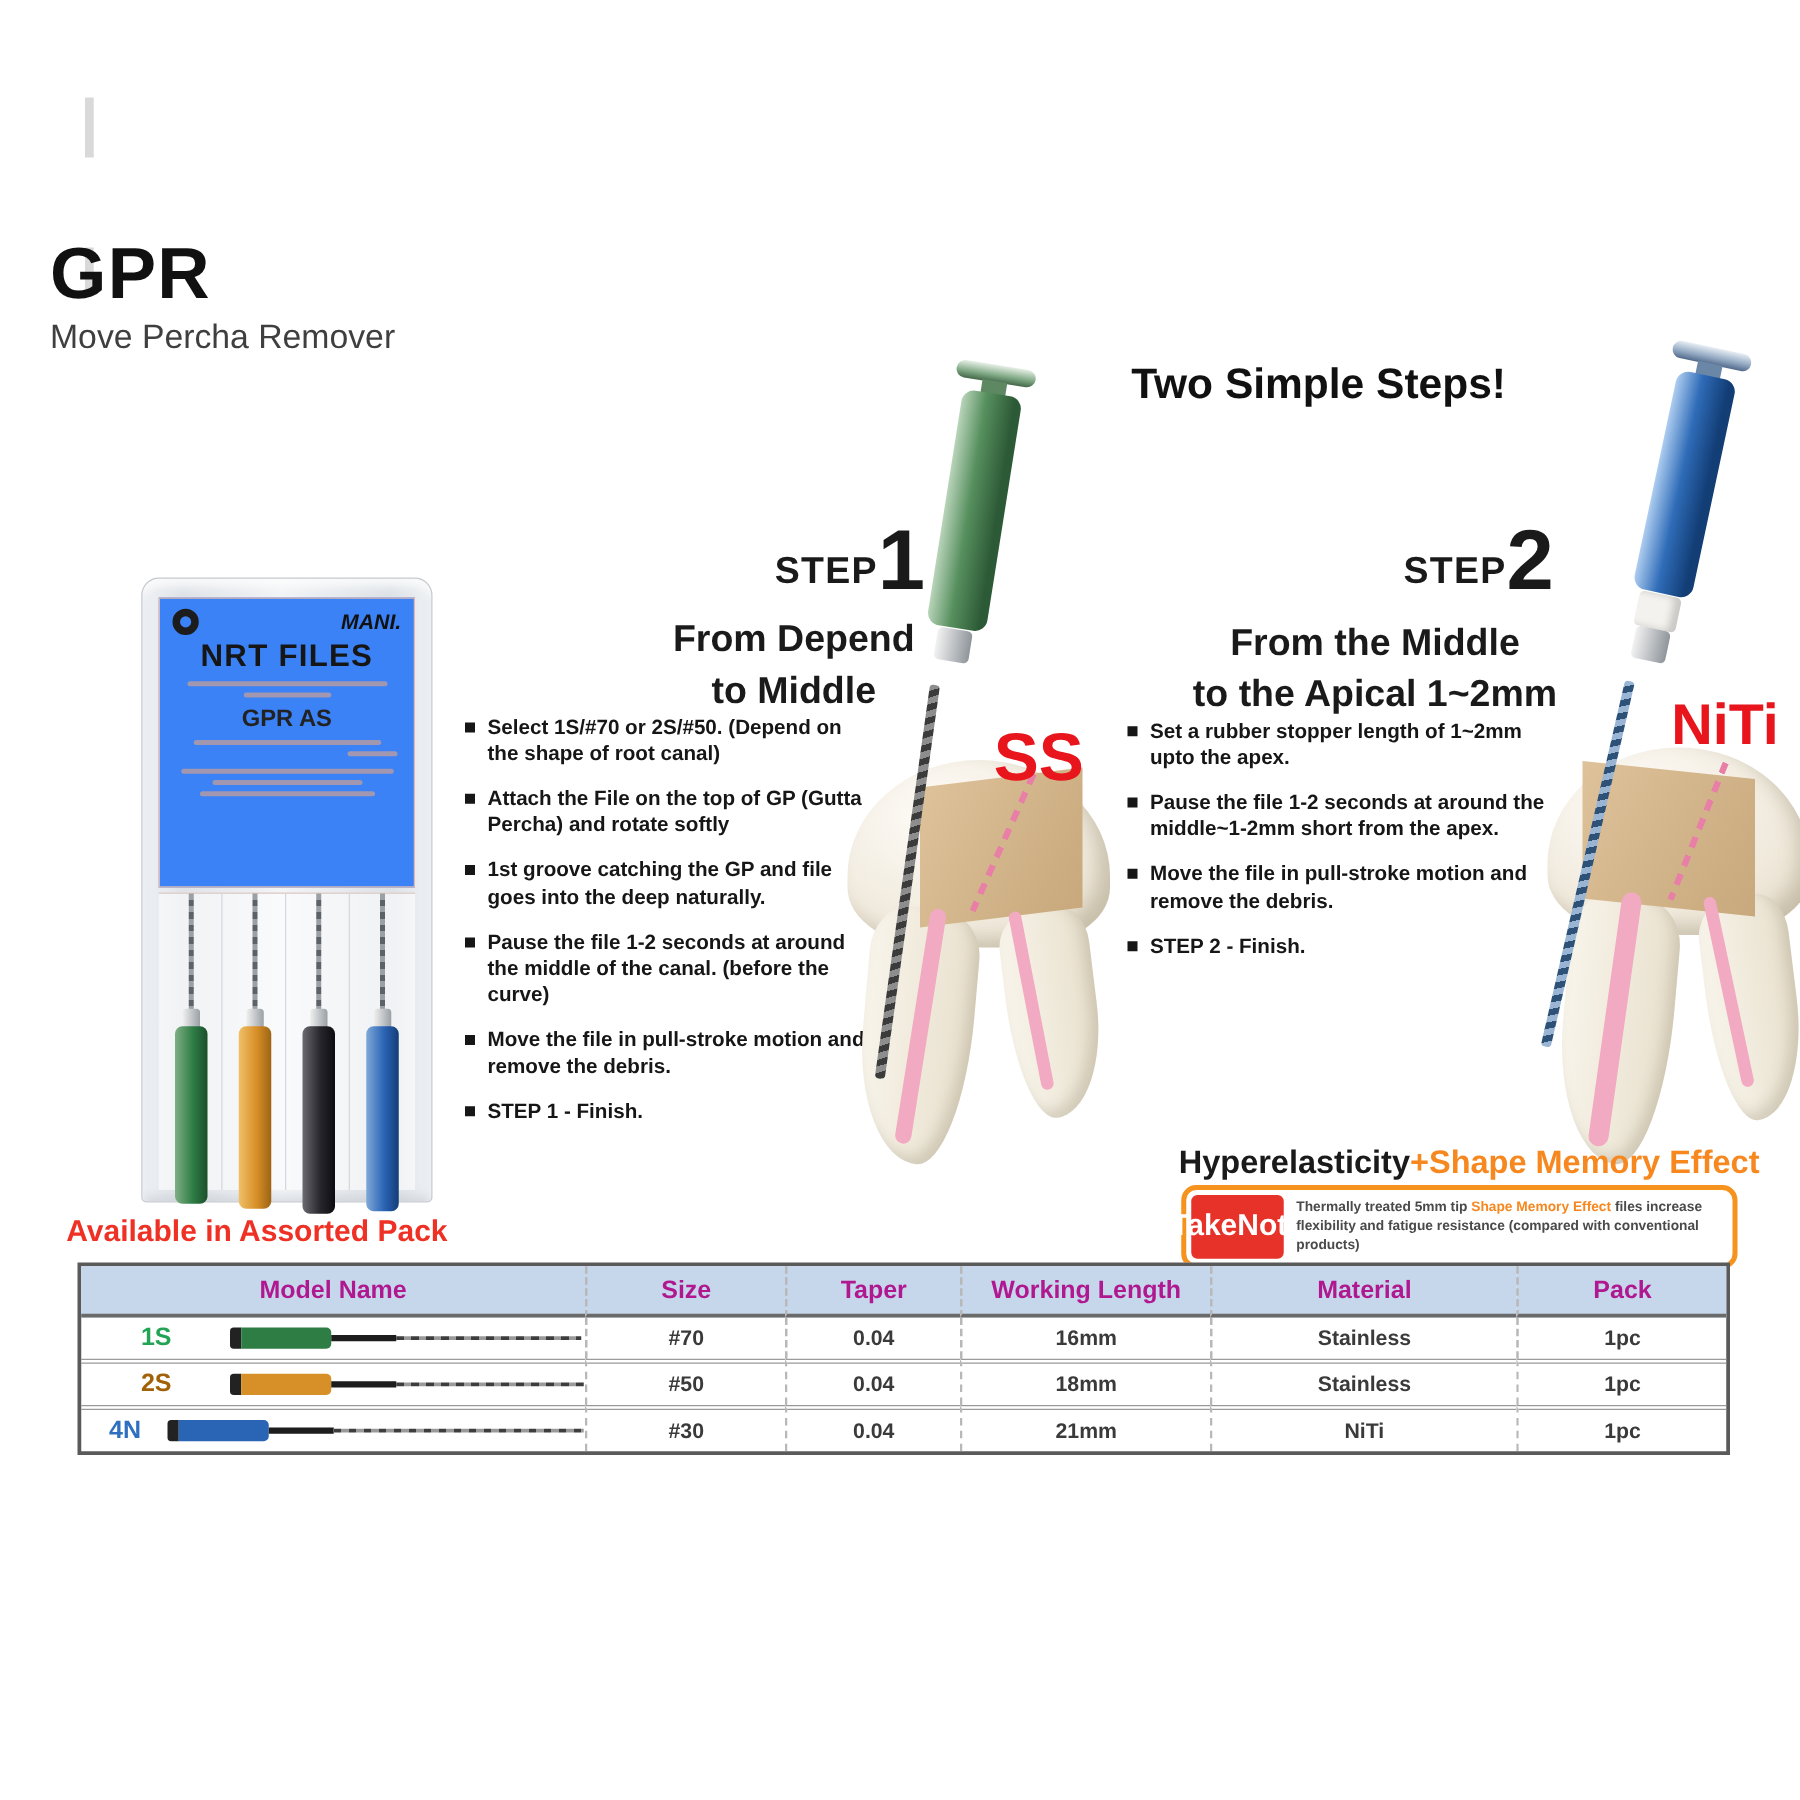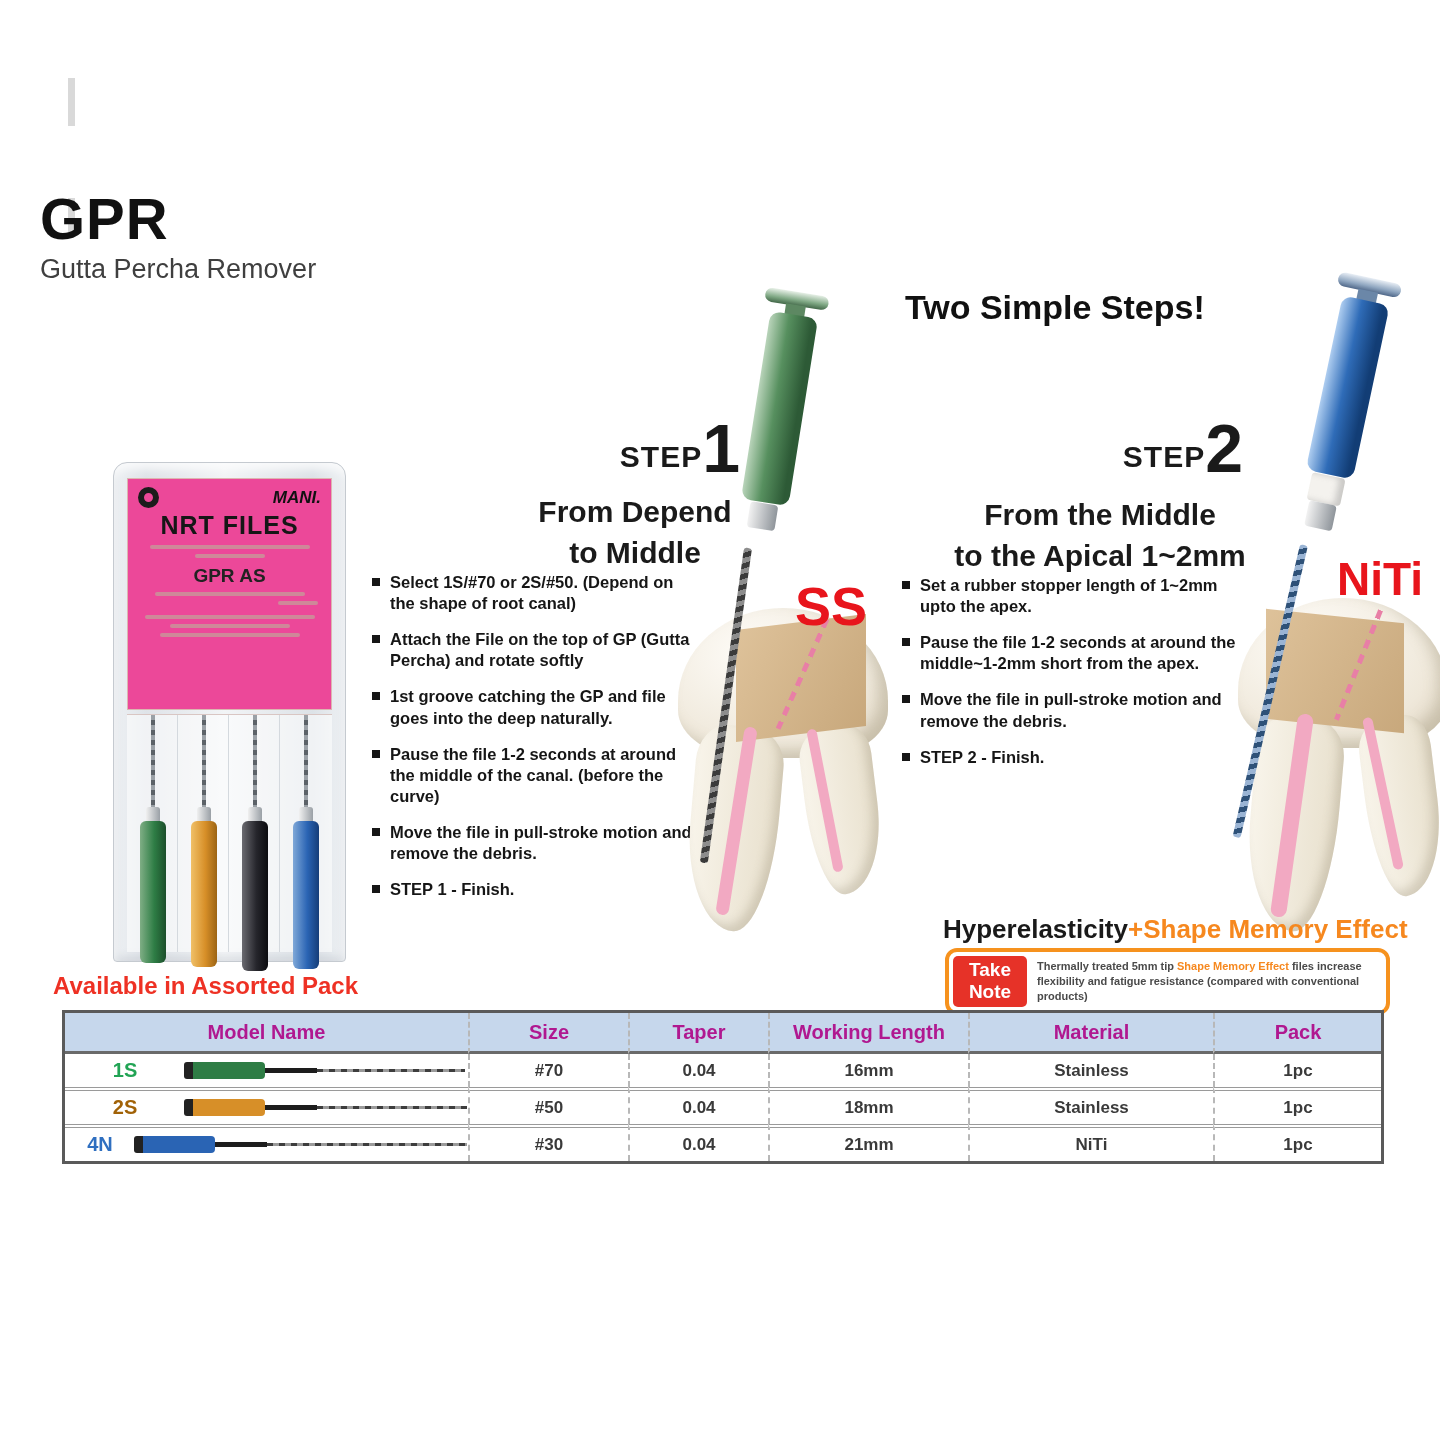--- a/index.html
+++ b/index.html
@@ -44,21 +44,21 @@
 
   
   .package { width:233px; height:500px; }
   .blister {
     position:absolute; inset:0; border:1px solid #c5cad0; border-radius:14px 14px 4px 4px;
     background:linear-gradient(90deg,#eef1f4,#dfe3e8 14%,#f2f4f6 48%,#dde2e7 86%,#eef1f4);
     box-shadow: inset 0 6px 8px rgba(255,255,255,.8), inset 0 -4px 8px rgba(150,160,170,.25);
   }
   .pkg-label {
     position:absolute; left:14px; top:16px; right:14px; height:232px;
-    background:#ec4899; border:1px solid #dcb6b0; padding:8px 10px; box-sizing:border-box;
+    background:#3b82f6; border:1px solid #dcb6b0; padding:8px 10px; box-sizing:border-box;
   }
   .pkg-top { display:flex; justify-content:space-between; align-items:center; }
   .mani-logo { width:9px; height:9px; border:6px solid #1c1c1c; border-radius:50%; display:inline-block; }
   .pkg-brand { font-size:17px; font-weight:800; font-style:italic; color:#111; }
   .pkg-product { text-align:center; font-size:25px; font-weight:800; letter-spacing:1px; color:#161616; margin-top:3px; }
   .pkg-model { text-align:center; font-size:19px; font-weight:800; color:#222; margin-top:7px; }
   .tiny-line { height:4px; background:#c49e99; border-radius:2px; margin:5px auto 0 auto; opacity:.75; }
   .pkg-files {
     position:absolute; left:14px; top:252px; right:14px; bottom:10px;
     background:rgba(255,255,255,.55); border-top:1px solid #d9c6c3;
@@ -106,21 +106,21 @@
   .blue .cap-bar { background:linear-gradient(180deg,#e8eef5,#8fa6c0 60%,#51698a); }
   .blue .cap-stem { background:#6b87a8; }
   .blue .inst-body { height:178px; background:linear-gradient(90deg,#aecdf0,#2f6cb8 42%,#123d75 88%); }
 
   
   .note-heading { font-size:26px; font-weight:800; }
   .note-orange { color:#f6881f; }
   .note-box { display:flex; align-items:stretch; width:445px; box-sizing:border-box;
     border:4px solid #f6921e; border-radius:12px; background:#fff; padding:4px; }
   .note-badge { width:74px; background:#e63228; border-radius:5px; color:#fff; font-weight:800;
-    font-size:19px; line-height:1.15; display:flex; flex-direction:column; align-items:center; justify-content:center; }
+    font-size:24px; line-height:1.15; display:flex; flex-direction:row; align-items:center; justify-content:center; }
   .note-text { flex:1; padding:3px 6px 3px 10px; font-size:11px; line-height:1.35; color:#4a4a4a; font-weight:600; }
   .note-hl { color:#f6881f; font-weight:800; }
 
   
   .tbl-caption { font-size:24px; font-weight:800; color:#ee3124; }
   table.spec { border-collapse:separate; border-spacing:0; width:1316px; table-layout:fixed;
     border:3px solid #5a5a5a; background:#fff; }
   table.spec th {
     background:#c6d7ec; color:#b01890; font-size:20px; font-weight:800; height:36px;
     border-bottom:3px solid #6a6a6a; }
@@ -138,21 +138,21 @@
 </head>
 <body>
 
 <div class="canvas">
 
   <div class="artifact" style="left:68px; top:78px; width:7px; height:48px;"></div>
   <div class="artifact" style="left:68px; top:198px; width:7px; height:34px;"></div>
 
   <div class="abs" style="left:40px; top:190px;">
     <div class="brand-title">GPR</div>
-    <div class="brand-subtitle">Gutta Percha Remover</div>
+    <div class="brand-subtitle">Move Percha Remover</div>
   </div>
 
 
   <div class="steps-banner abs" style="left:905px; top:288px;">Two Simple Steps!</div>
 
   <div class="package abs" style="left:113px; top:462px;">
     <div class="blister"></div>
     <div class="pkg-label">
       <div class="pkg-top">
         <span class="mani-logo"></span>

